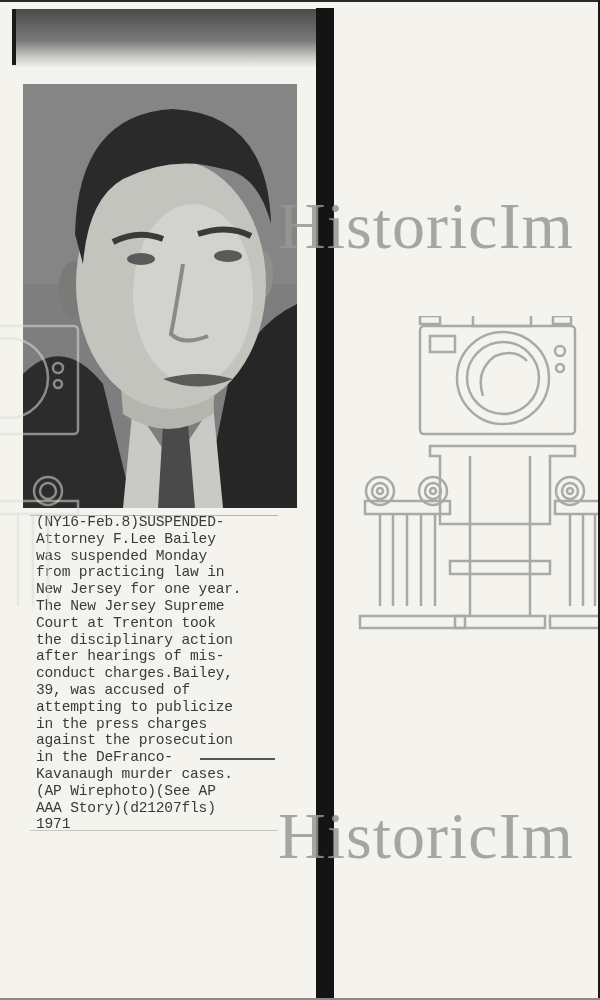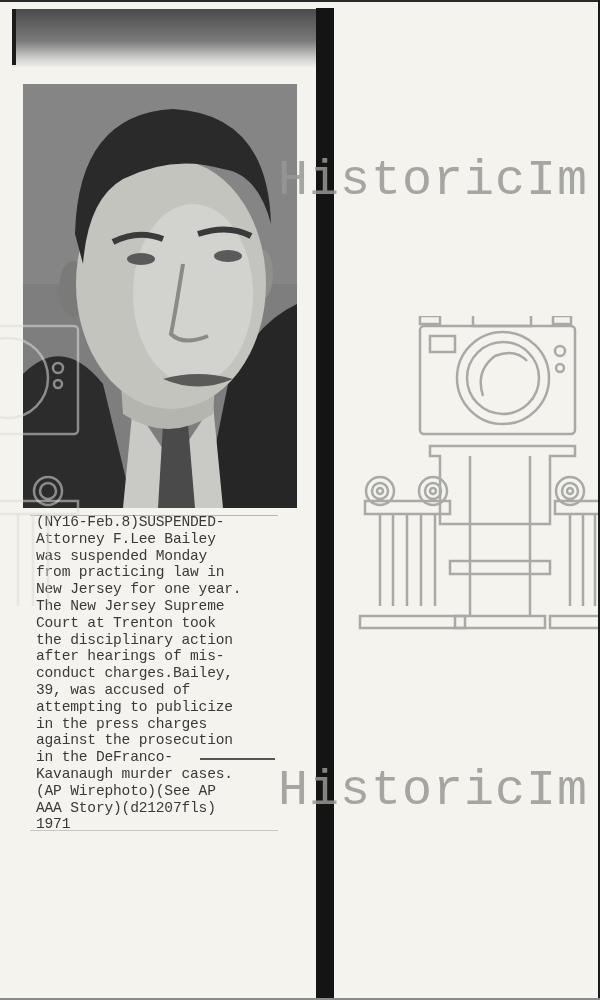--- a/index.html
+++ b/index.html
@@ -34,23 +34,24 @@
     font-family: "Liberation Mono", monospace;
     font-size: 14.6px; line-height: 16.8px; color: #3a3a3a;
     white-space: pre;
     letter-spacing: -0.2px;
   }
   .caption-box {
     position: absolute; left: 30px; top: 515px; width: 248px; height: 314px;
     border-top: 1px solid #b8b8b2; border-bottom: 1px solid #c8c8c2;
   }
   .watermark-text {
-    position: absolute; font-family: Liberation Mono, monospace;
-    color: rgba(150,150,148,0.85); font-size: 50px; letter-spacing: 1px;
+    position: absolute; font-family: Liberation Serif, serif;
+    color: rgba(150,150,148,0.85); font-size: 66px; letter-spacing: 1px;
     white-space: nowrap;
+    margin-top: 36px;
   }
   .wm1 { left: 278px; top: 152px; }
   .wm2 { left: 278px; top: 762px; }
   .logo { position: absolute; left: 355px; top: 316px; }
   .logo-left { position: absolute; left: -2px; top: 316px; }
   .frame-line-right {
     position: absolute; right: 0; top: 0; width: 2px; height: 1000px; background: #1a1a1a;
   }
   .frame-line-top {
     position: absolute; left: 0; top: 0; width: 600px; height: 2px; background: #2a2a2a;

